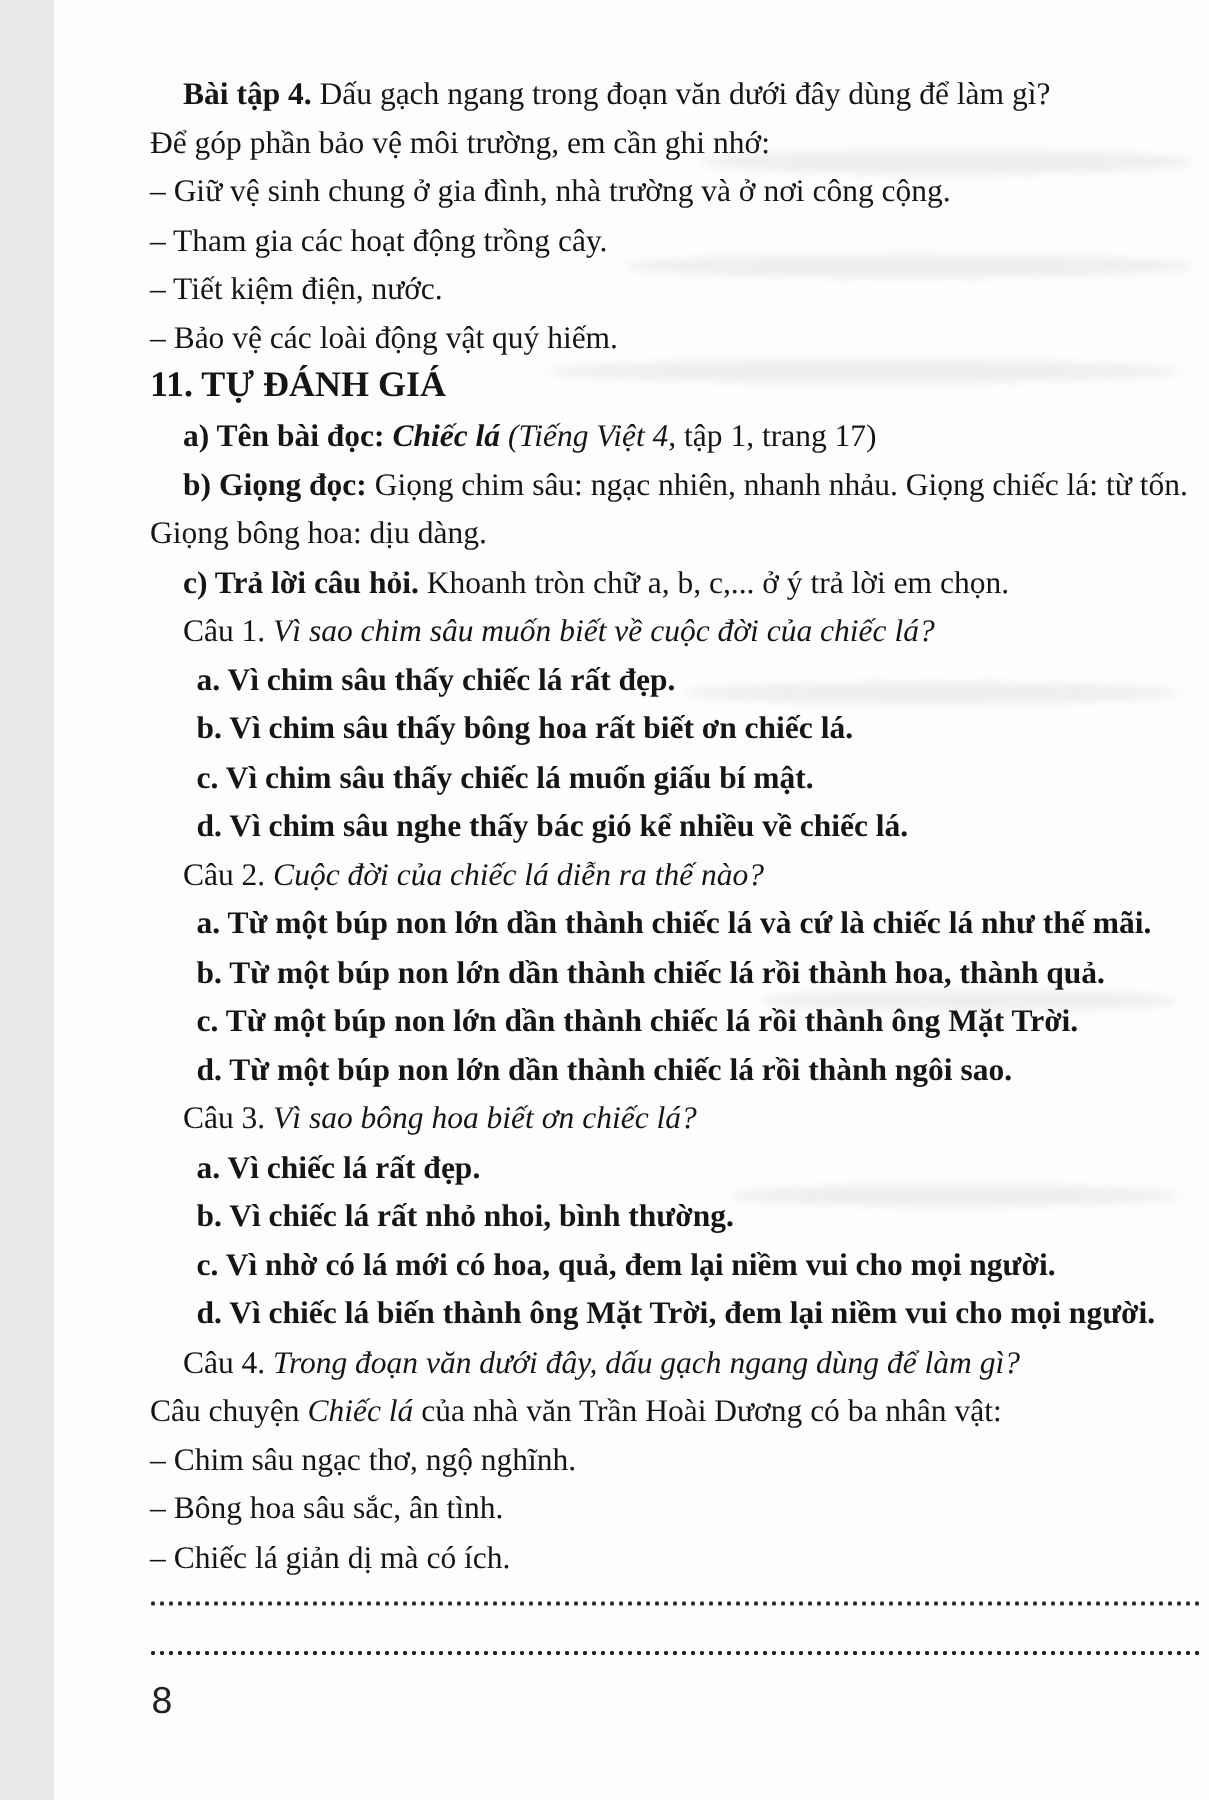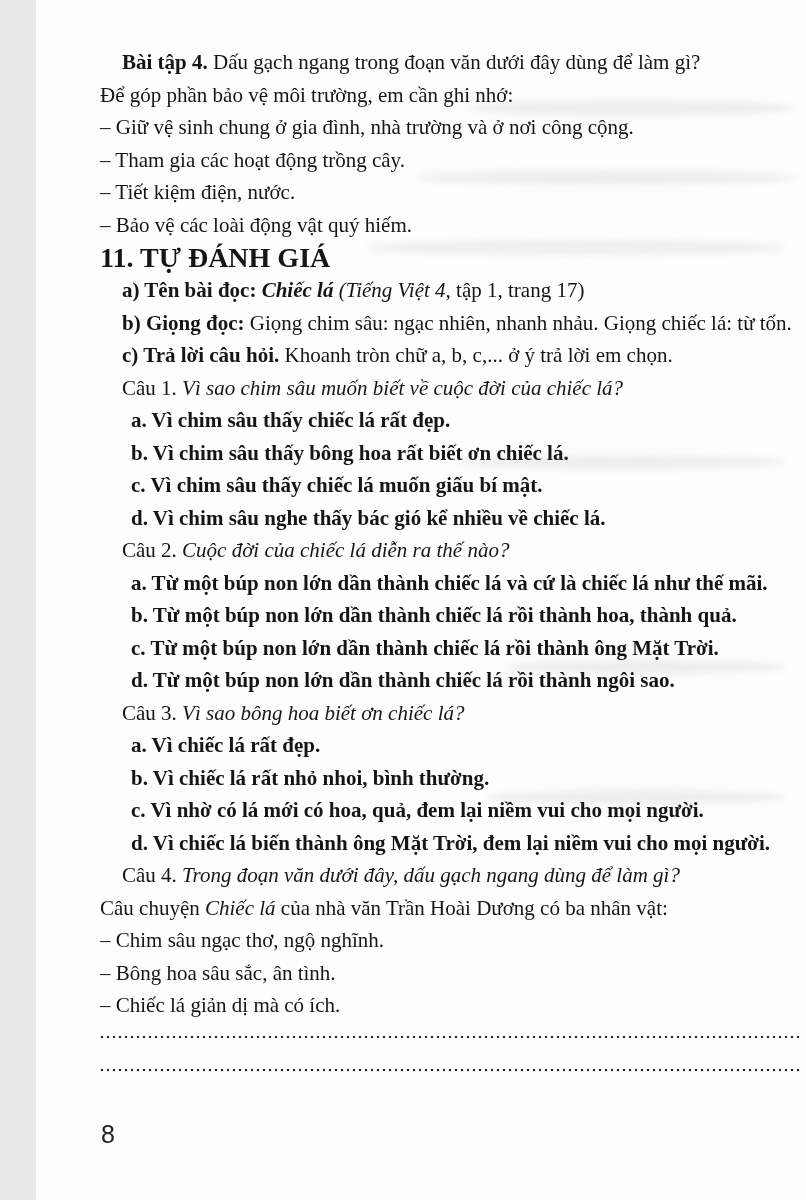--- a/index.html
+++ b/index.html
@@ -20,21 +20,21 @@
   }
   .line {
     font-size:21px;
     line-height:32.5px;
     white-space:nowrap;
   }
   .indent1 { text-indent:22px; }
   .indent2 { text-indent:31px;font-weight:bold; }
   .heading {
     font-weight:bold;
-    font-size:28px;
+    font-size:24px;
     line-height:33px;
   }
   b { font-weight:bold; }
   i { font-style:italic; }
   .boldit { font-weight:bold; font-style:italic; }
   .dotline {
     height:4px;
     width:700px;
     margin-top:13px;
     background-image:radial-gradient(circle at 2px 2px, #222 1.25px, transparent 1.6px);
@@ -81,20 +81,21 @@
   <p class="line">– Giữ vệ sinh chung ở gia đình, nhà trường và ở nơi công cộng.</p>
   <p class="line">– Tham gia các hoạt động trồng cây.</p>
   <p class="line">– Tiết kiệm điện, nước.</p>
   <p class="line">– Bảo vệ các loài động vật quý hiếm.</p>
 
   <h2 class="line heading">11. TỰ ĐÁNH GIÁ</h2>
 
   <p class="line indent1"><b>a) Tên bài đọc:</b> <b class="boldit">Chiếc lá</b> <i>(Tiếng Việt 4</i><span>, tập 1, trang 17)</span></p>
 
   <p class="line indent1"><b>b) Giọng đọc:</b> <span>Giọng chim sâu: ngạc nhiên, nhanh nhảu. Giọng chiếc lá: từ tốn.</span></p>
+  <p class="line">Giọng bông hoa: dịu dàng.</p>
 
   <p class="line indent1"><b>c) Trả lời câu hỏi.</b> <span>Khoanh tròn chữ a, b, c,... ở ý trả lời em chọn.</span></p>
 
   <p class="line indent1"><span>Câu 1.</span> <i>Vì sao chim sâu muốn biết về cuộc đời của chiếc lá?</i></p>
   <p class="line indent2">a. Vì chim sâu thấy chiếc lá rất đẹp.</p>
   <p class="line indent2">b. Vì chim sâu thấy bông hoa rất biết ơn chiếc lá.</p>
   <p class="line indent2">c. Vì chim sâu thấy chiếc lá muốn giấu bí mật.</p>
   <p class="line indent2">d. Vì chim sâu nghe thấy bác gió kể nhiều về chiếc lá.</p>
 
   <p class="line indent1"><span>Câu 2.</span> <i>Cuộc đời của chiếc lá diễn ra thế nào?</i></p>

